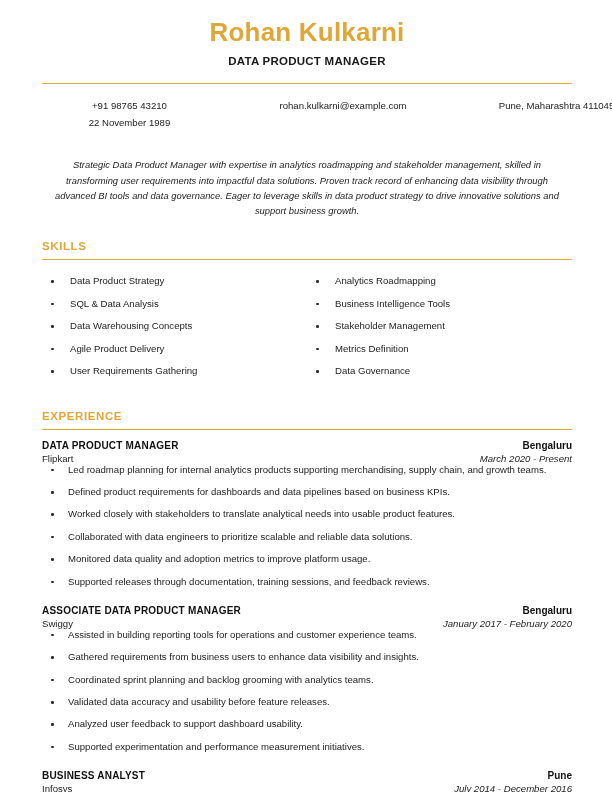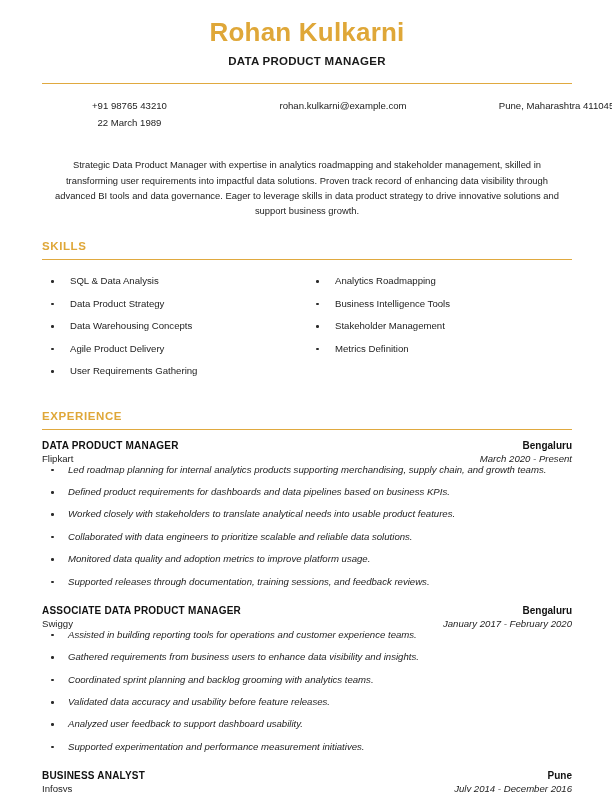--- a/index.html
+++ b/index.html
@@ -63,20 +63,21 @@
   }
   .contact-col.c1 { flex: 0 0 33%; }
   .contact-col.c2 { flex: 0 0 34%; text-align: center; }
   .contact-col.c3 { flex: 0 0 33%; }
   .contact-line { display: block; }
 
   
   .summary-wrap { margin-top: 26px; }
   .summary {
     font-size: 9.4px;
+    font-style: italic;
     line-height: 1.62;
     text-align: center;
     color: #1d1d1d;
     padding: 0 12px;
   }
 
   
   .section { margin-top: 22px; }
   .section-title {
     font-size: 11.5px;
@@ -151,71 +152,71 @@
     font-size: 9.6px;
     font-style: italic;
     color: #1d1d1d;
     text-align: right;
   }
   .job-bullets { margin-top: 9px; }
   .job-bullets li {
     padding-left: 26px;
     margin-bottom: 8.5px;
     line-height: 1.36;
-    font-style: italic;
   }
   .job-bullets li::before { left: 10px; top: 5px; }
 </style>
 </head>
 <body>
 
 <div class="page">
 
   <div class="hdr">
     <div class="name">Rohan Kulkarni</div>
     <div class="job-title">DATA PRODUCT MANAGER</div>
   </div>
   <hr class="rule rule-top">
 
   <div class="contact">
     <div class="contact-col c1">
       <span class="contact-line">+91 98765 43210</span>
-      <span class="contact-line">22 March 1989</span>
+      <span class="contact-line">22 November 1989</span>
     </div>
     <div class="contact-col c2">
       <span class="contact-line">rohan.kulkarni@example.com</span>
     </div>
     <div class="contact-col c3">
       <span class="contact-line">Pune, Maharashtra 411045</span>
     </div>
   </div>
 
   <div class="summary-wrap">
     <div class="summary">Strategic Data Product Manager with expertise in analytics roadmapping and stakeholder management, skilled in transforming user requirements into impactful data solutions. Proven track record of enhancing data visibility through advanced BI tools and data governance. Eager to leverage skills in data product strategy to drive innovative solutions and support business growth.</div>
   </div>
 
   <div class="section">
     <div class="section-title">SKILLS</div>
     <hr class="section-rule">
     <div class="skills-cols">
       <div class="skills-col">
         <ul class="bullets">
+          <li>Data Product Strategy</li>
           <li>SQL &amp; Data Analysis</li>
-          <li>Data Product Strategy</li>
           <li>Data Warehousing Concepts</li>
           <li>Agile Product Delivery</li>
           <li>User Requirements Gathering</li>
         </ul>
       </div>
       <div class="skills-col">
         <ul class="bullets">
           <li>Analytics Roadmapping</li>
           <li>Business Intelligence Tools</li>
           <li>Stakeholder Management</li>
           <li>Metrics Definition</li>
+          <li>Data Governance</li>
         </ul>
       </div>
     </div>
   </div>
 
   <div class="section">
     <div class="section-title">EXPERIENCE</div>
     <hr class="section-rule">
 
     <div class="job">

